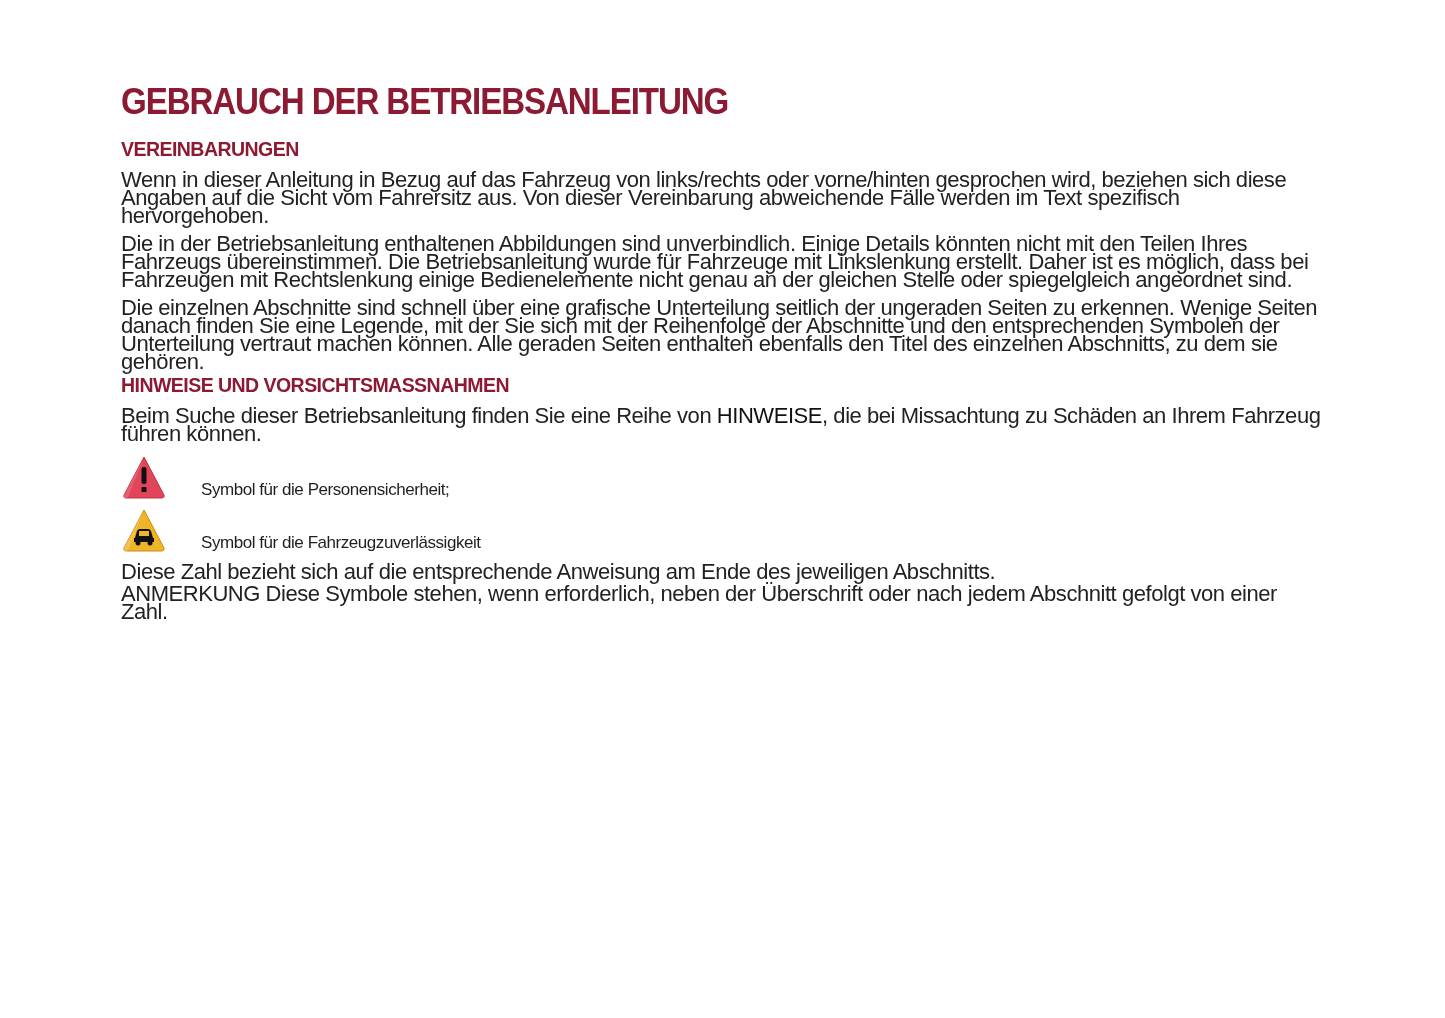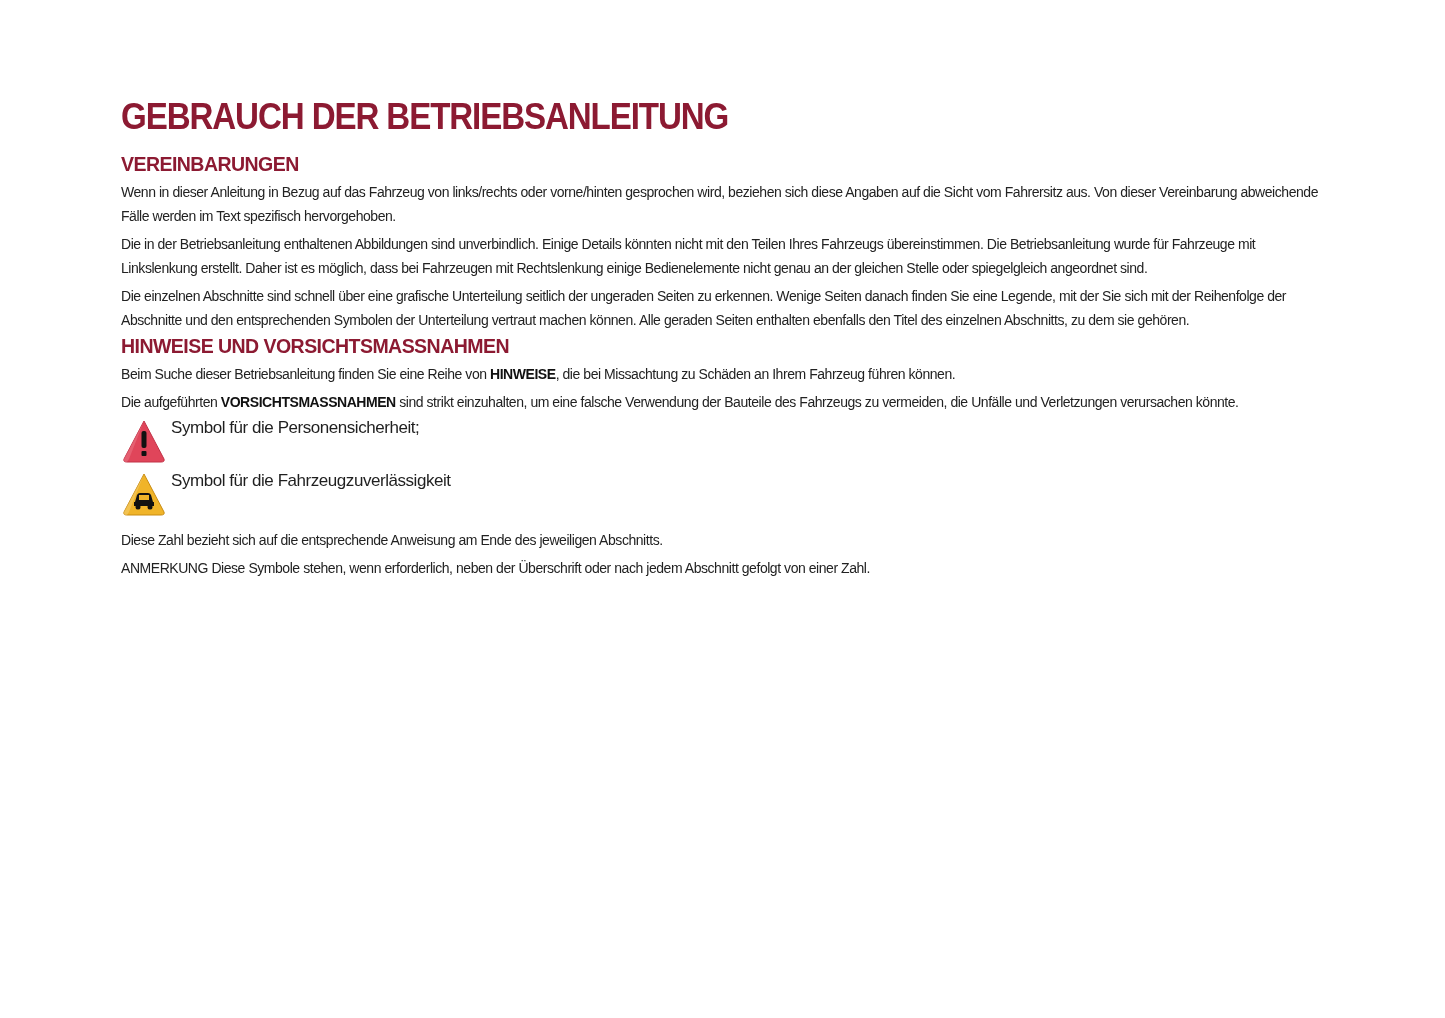--- a/index.html
+++ b/index.html
@@ -1,52 +1,51 @@
 <!DOCTYPE html>
 <html><head>
 <meta charset="utf-8">
 <style>
   html, body { margin: 0; padding: 0; background: #ffffff; }
   body {
     width: 1445px; height: 1018px; position: relative; overflow: hidden;
     font-family: "Liberation Sans", sans-serif; color: #1f1f1f;
   }
-  .page { position: absolute; left: 121px; top: 95px; width: 1200px; }
+  .page { position: absolute; left: 121px; top: 80px; width: 1200px; }
   .title {
     font-family: "Liberation Sans", sans-serif; font-weight: bold;
     font-size: 36px; color: #8c1a32; letter-spacing: -1.2px;
     margin: 0; line-height: 44px; transform: scaleX(0.92); transform-origin: left;
   }
   .h2 {
     font-weight: bold; font-size: 21px; color: #8c1a32; letter-spacing: -0.6px;
     margin: 0; line-height: 24px; transform: scaleX(0.93); transform-origin: left;
   }
   .p {
-    font-size: 14px; line-height: 24px; margin: 4px 0 4px 0;
+    font-size: 22px; line-height: 18px; margin: 10px 0 4px 0;
     letter-spacing: -0.45px; color: #222;
   }
-  .p b { font-weight: bold; color: #111; }
-  .sym-row { display: flex; align-items: flex-start; height: 53px; }
+  .p b { font-weight: normal; color: #111; }
+  .sym-row { display: flex; align-items: flex-end; height: 53px; gap: 30px; }
   .sym-row svg { width: 46px; height: 46px; margin-right: 4px; flex: none; }
   .sym-text { font-size: 17px; letter-spacing: -0.45px; }
 </style>
 </head>
 <body>
 
 <div class="page">
   <h1 class="title">GEBRAUCH DER BETRIEBSANLEITUNG</h1>
 
   <h2 class="h2" style="margin-top:13px">VEREINBARUNGEN</h2>
   <p class="p">Wenn in dieser Anleitung in Bezug auf das Fahrzeug von links/rechts oder vorne/hinten gesprochen wird, beziehen sich diese Angaben auf die Sicht vom Fahrersitz aus. Von dieser Vereinbarung abweichende Fälle werden im Text spezifisch hervorgehoben.</p>
   <p class="p">Die in der Betriebsanleitung enthaltenen Abbildungen sind unverbindlich. Einige Details könnten nicht mit den Teilen Ihres Fahrzeugs übereinstimmen. Die Betriebsanleitung wurde für Fahrzeuge mit Linkslenkung erstellt. Daher ist es möglich, dass bei Fahrzeugen mit Rechtslenkung einige Bedienelemente nicht genau an der gleichen Stelle oder spiegelgleich angeordnet sind.</p>
   <p class="p" style="margin-bottom:2px">Die einzelnen Abschnitte sind schnell über eine grafische Unterteilung seitlich der ungeraden Seiten zu erkennen. Wenige Seiten danach finden Sie eine Legende, mit der Sie sich mit der Reihenfolge der Abschnitte und den entsprechenden Symbolen der Unterteilung vertraut machen können. Alle geraden Seiten enthalten ebenfalls den Titel des einzelnen Abschnitts, zu dem sie gehören.</p>
 
   <h2 class="h2">HINWEISE UND VORSICHTSMASSNAHMEN</h2>
   <p class="p"><span>Beim Suche dieser Betriebsanleitung finden Sie eine Reihe von </span><b>HINWEISE</b><span>, die bei Missachtung zu Schäden an Ihrem Fahrzeug führen können.</span></p>
-  <p class="p"><span>Die aufgeführten </span><b>VORSICHTSMASSNAHMEN</b><span> sind strikt einzuhalten, um eine falsche Verwendung der Bauteile des Fahrzeugs zu vermeiden, die Unfälle und Verletzungen verursachen könnte.</span></p>
 
   <div style="margin-top:2px">
     <div class="sym-row">
       <svg viewBox="0 0 46 46">
         <path d="M23 3 L43 41 Q44 44 40 44 L6 44 Q2 44 3 41 Z" fill="#e0455a" stroke="#c23247" stroke-width="1"></path>
         <path d="M23 3 L8 41 L6 44 Q2 44 3 41 Z" fill="#ec7a88" opacity="0.5"></path>
         <rect x="20.5" y="13" width="5" height="17" rx="2" fill="#111"></rect>
         <rect x="20.5" y="33" width="5" height="5" rx="1" fill="#111"></rect>
       </svg>
       <span class="sym-text">Symbol für die Personensicherheit;</span>

